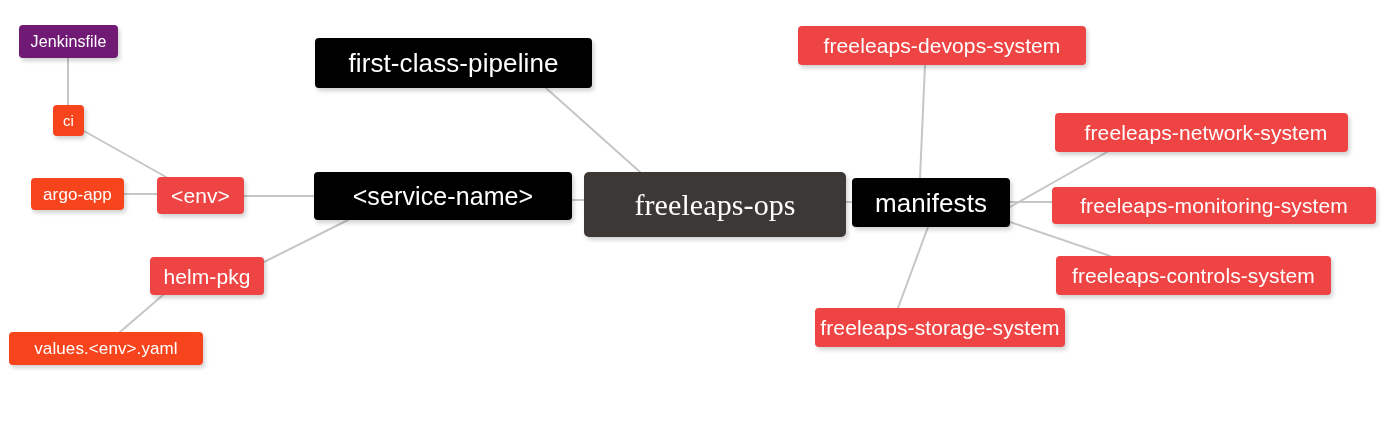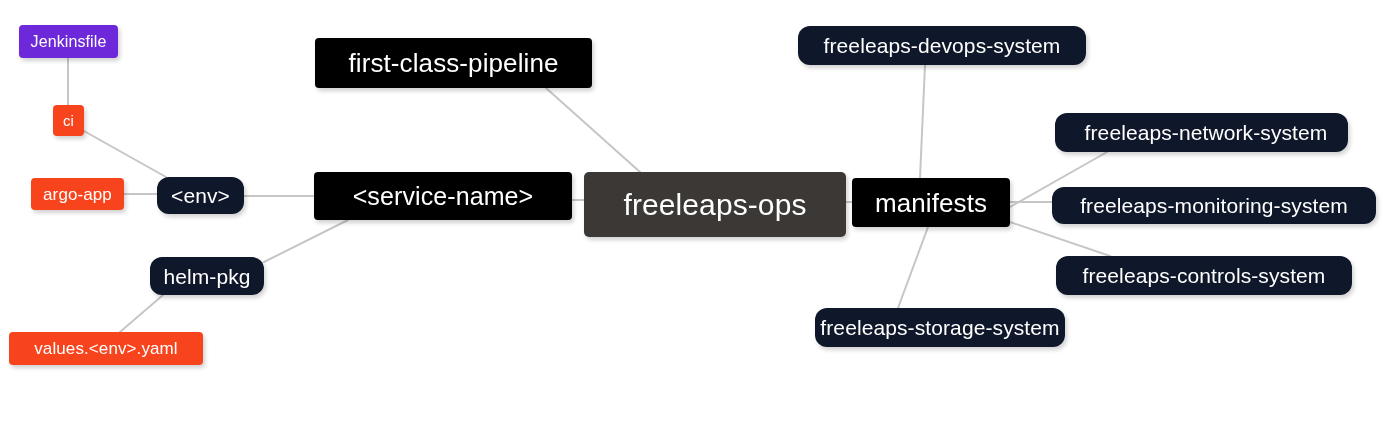--- a/index.html
+++ b/index.html
@@ -30,23 +30,23 @@
     justify-content: center;
     color: #ffffff;
     white-space: nowrap;
     border-radius: 4px;
     box-shadow: 2px 3px 4px rgba(0,0,0,0.18);
     line-height: 1;
     letter-spacing: 0.1px;
   }
   .n-root   { background: #3c3836; border-radius: 5px; }
   .n-blue   { background: #000000; }
-  .n-green  { background: #0f172a; border-radius: 12px; }
+  .n-green  { background: #ef4444; }
   .n-red    { background: #f7441d; }
-  .n-orange { background: #6d28d9; }
+  .n-orange { background: #701a75; }
 </style>
 </head>
 <body>
 
 <div id="canvas">
   <svg id="edges" viewBox="0 0 1390 421" xmlns="http://www.w3.org/2000/svg">
       <line x1="546" y1="88" x2="640" y2="172" stroke="#c6c6c6" stroke-width="2" stroke-linecap="round"></line>
       <line x1="572" y1="200" x2="584" y2="200" stroke="#c6c6c6" stroke-width="2" stroke-linecap="round"></line>
       <line x1="244" y1="196" x2="314" y2="196" stroke="#c6c6c6" stroke-width="2" stroke-linecap="round"></line>
       <line x1="84" y1="131" x2="166" y2="177" stroke="#c6c6c6" stroke-width="2" stroke-linecap="round"></line>
@@ -55,21 +55,21 @@
       <line x1="264" y1="262" x2="348" y2="220" stroke="#c6c6c6" stroke-width="2" stroke-linecap="round"></line>
       <line x1="120" y1="332" x2="163" y2="295" stroke="#c6c6c6" stroke-width="2" stroke-linecap="round"></line>
       <line x1="846" y1="202" x2="852" y2="202" stroke="#c6c6c6" stroke-width="2" stroke-linecap="round"></line>
       <line x1="920" y1="178" x2="925" y2="65" stroke="#c6c6c6" stroke-width="2" stroke-linecap="round"></line>
       <line x1="1010" y1="207" x2="1107" y2="152" stroke="#c6c6c6" stroke-width="2" stroke-linecap="round"></line>
       <line x1="1010" y1="202" x2="1052" y2="202" stroke="#c6c6c6" stroke-width="2" stroke-linecap="round"></line>
       <line x1="1010" y1="222" x2="1110" y2="256" stroke="#c6c6c6" stroke-width="2" stroke-linecap="round"></line>
       <line x1="928" y1="227" x2="898" y2="308" stroke="#c6c6c6" stroke-width="2" stroke-linecap="round"></line>
     </svg>
   <div id="nodes">
-      <div class="node n-root" style="left: 584px; top: 172px; width: 262px; height: 65px; font-size: 30px;">
+      <div class="node n-root" style="left: 584px; top: 172px; width: 262px; height: 65px; font-size: 30px; font-family: Liberation Serif, serif;">
         <span>freeleaps-ops</span>
       </div>
       <div class="node n-blue" style="left: 314px; top: 172px; width: 258px; height: 48px; font-size: 25px; text-align: right;">
         <span>&lt;service-name&gt;</span>
       </div>
       <div class="node n-blue" style="left: 315px; top: 38px; width: 277px; height: 50px; font-size: 26px;">
         <span>first-class-pipeline</span>
       </div>
       <div class="node n-blue" style="left: 852px; top: 178px; width: 158px; height: 49px; font-size: 26px;">
         <span>manifests</span>
@@ -94,20 +94,20 @@
       </div>
       <div class="node n-green" style="left: 798px; top: 26px; width: 288px; height: 39px; font-size: 21px;">
         <span>freeleaps-devops-system</span>
       </div>
       <div class="node n-green" style="left: 1055px; top: 113px; width: 293px; height: 39px; font-size: 21px; padding-left: 9px;">
         <span>freeleaps-network-system</span>
       </div>
       <div class="node n-green" style="left: 1052px; top: 187px; width: 324px; height: 37px; font-size: 21px;">
         <span>freeleaps-monitoring-system</span>
       </div>
-      <div class="node n-green" style="left: 1056px; top: 256px; width: 296px; height: 39px; font-size: 21px;">
+      <div class="node n-green" style="left: 1056px; top: 256px; width: 275px; height: 39px; font-size: 21px;">
         <span>freeleaps-controls-system</span>
       </div>
       <div class="node n-green" style="left: 815px; top: 308px; width: 250px; height: 39px; font-size: 21px;">
         <span>freeleaps-storage-system</span>
       </div>
     </div>
 </div>
 
 </body></html>

